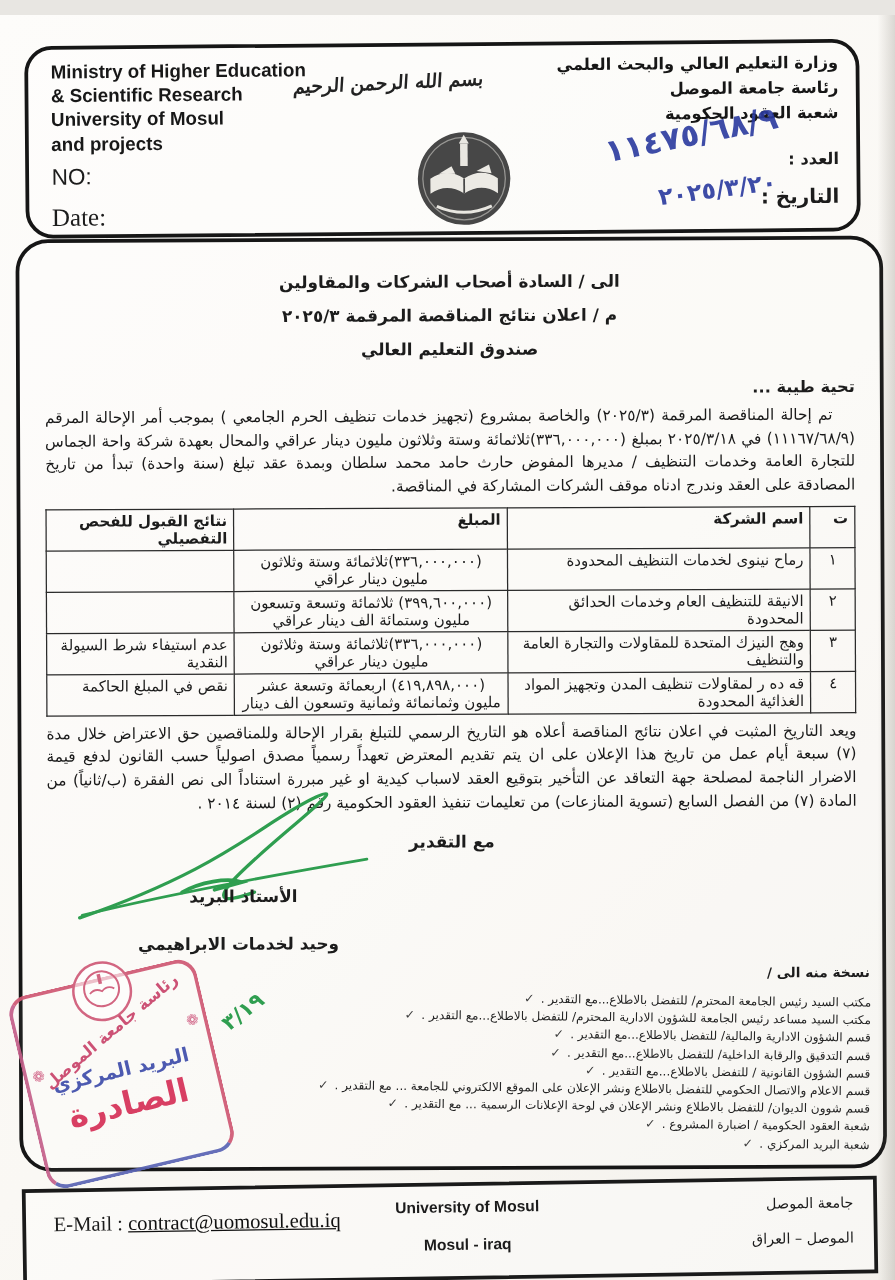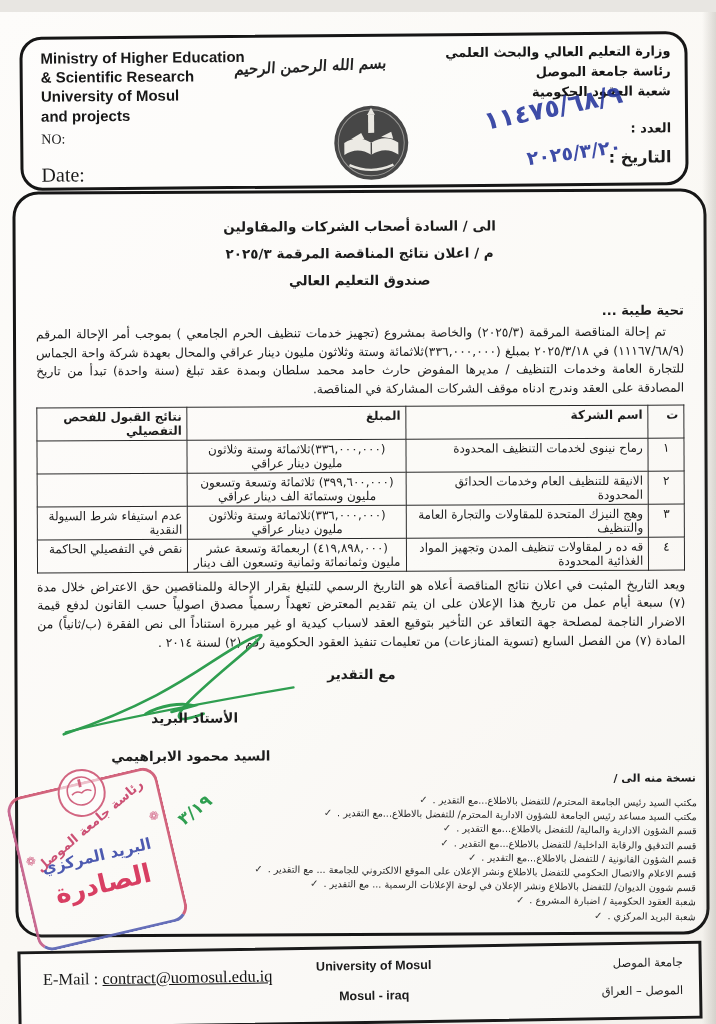--- a/index.html
+++ b/index.html
@@ -8,21 +8,21 @@
         background:linear-gradient(135deg,#fdfcfa 0%,#faf8f4 55%,#f3f1ec 100%);
         color:#1c1c1c;}
   .page::after{content:"";position:absolute;right:0;top:0;width:14px;height:100%;
         background:linear-gradient(to left,rgba(120,115,105,.25),rgba(0,0,0,0));pointer-events:none;}
 
   
   .header-box{position:absolute;left:20px;top:22px;width:662px;height:148px;
         border:3px solid #161616;border-radius:22px;transform:rotate(-.5deg);background:rgba(255,255,255,.35);}
   .en-block{position:absolute;left:18px;top:9px;font-family:"Liberation Sans",sans-serif;
         font-weight:bold;font-size:15px;line-height:1.28;color:#181818;}
-  .no-label{position:absolute;left:18px;top:92px;font-family:Liberation Serif, serif;font-size:14px;}
+  .no-label{position:absolute;left:18px;top:92px;font-family:Liberation Sans, sans-serif;font-size:18px;}
   .date-label{position:absolute;left:18px;top:124px;font-family:"Liberation Serif",serif;font-size:20px;}
   .bismillah{position:absolute;left:188px;top:20px;width:200px;text-align:center;direction:rtl;
         font-family:"DejaVu Serif",serif;font-weight:bold;font-size:15px;transform:rotate(-2deg) skewX(-6deg);color:#222;}
   .logo{position:absolute;left:308px;top:66px;width:80px;height:80px;}
   .ar-block{position:absolute;right:14px;top:7px;direction:rtl;text-align:right;
         font-weight:bold;font-size:13px;line-height:1.55;color:#161616;}
   .num-line{position:absolute;right:14px;top:86px;direction:rtl;font-weight:bold;font-size:13px;}
   .date-line{position:absolute;right:14px;top:113px;direction:rtl;font-weight:bold;font-size:16px;}
   .hand-number{position:absolute;right:62px;top:58px;direction:rtl;color:#2a3a9f;font-size:25px;
         letter-spacing:3px;transform:rotate(-11deg);font-weight:bold;opacity:.9;}
@@ -159,37 +159,37 @@
         <tr>
           <td class="c-no">٣</td>
           <td class="c-company">وهج النيزك المتحدة للمقاولات والتجارة العامة والتنظيف</td>
           <td class="c-amount">(٣٣٦,٠٠٠,٠٠٠)ثلاثمائة وستة وثلاثون مليون دينار عراقي</td>
           <td class="c-result">عدم استيفاء شرط السيولة النقدية</td>
         </tr>
         <tr>
           <td class="c-no">٤</td>
           <td class="c-company">قه ده ر لمقاولات تنظيف المدن وتجهيز المواد الغذائية المحدودة</td>
           <td class="c-amount">(٤١٩,٨٩٨,٠٠٠) اربعمائة وتسعة عشر مليون وثمانمائة وثمانية وتسعون الف دينار</td>
-          <td class="c-result">نقص في التفصيلي الحاكمة</td>
+          <td class="c-result">نقص في المبلغ الحاكمة</td>
         </tr>
       </tbody>
         </table>
 
       <div class="para">ويعد التاريخ المثبت في اعلان نتائج المناقصة أعلاه هو التاريخ الرسمي للتبلغ بقرار الإحالة وللمناقصين حق الاعتراض خلال مدة (٧) سبعة أيام عمل من تاريخ هذا الإعلان على ان يتم تقديم المعترض تعهداً رسمياً مصدق اصولياً حسب القانون لدفع قيمة الاضرار الناجمة لمصلحة جهة التعاقد عن التأخير بتوقيع العقد لاسباب كيدية او غير مبررة استناداً الى نص الفقرة (ب/ثانياً) من المادة (٧) من الفصل السابع (تسوية المنازعات) من تعليمات تنفيذ العقود الحكومية رقم (٢) لسنة ٢٠١٤ .</div>
       <div class="closing">مع التقدير</div>
     </div>
 
     <svg class="sig-svg" width="265" height="120" viewBox="0 0 265 120">
       <path d="M150 86 C60 118 248 -12 200 10 C156 30 128 66 10 106" stroke="#2f9e50" stroke-width="2.6" fill="none" stroke-linecap="round"></path>
       <path d="M12 104 C78 88 168 72 240 60" stroke="#2f9e50" stroke-width="2.2" fill="none" stroke-linecap="round"></path>
       <path d="M92 86 C106 78 128 74 140 78 L118 84" stroke="#2f9e50" stroke-width="3" fill="none" stroke-linecap="round"></path>
     </svg>
 
     <div class="signer-title">الأستاذ البريد</div>
-    <div class="signer-name">السيد محمود الابراهيمي</div>
+    <div class="signer-name">وحيد لخدمات الابراهيمي</div>
     <div class="green-date">٣/١٩</div>
 
     <div class="stamp">
       <div class="stamp-emblem">
         <svg width="40" height="40" viewBox="0 0 40 40">
           <circle cx="20" cy="20" r="14" fill="none" stroke="#cf5a78" stroke-width="1.6"></circle>
           <path d="M10 22 Q15 18 20 22 Q25 18 30 22" stroke="#cf5a78" stroke-width="1.4" fill="none"></path>
           <rect x="18.6" y="8" width="2.8" height="8" fill="#cf5a78"></rect>
         </svg>
       </div>

